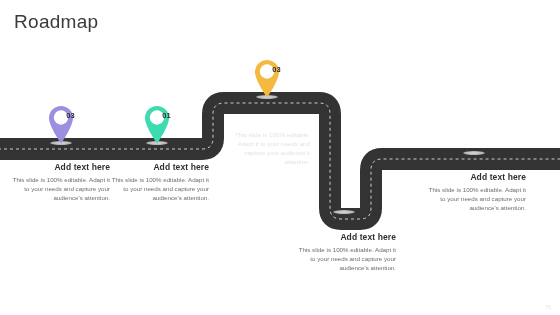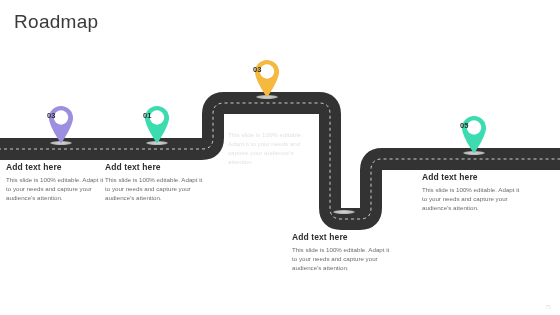--- a/index.html
+++ b/index.html
@@ -47,37 +47,37 @@
     display: block;
     width: 28px;
     height: 40px;
     overflow: visible;
   }
   .pin-num {
     position: absolute;
     left: 0;
     top: 7px;
     width: 28px;
-    text-align: left;
+    text-align: right;
     font-size: 7.5px;
     font-weight: 700;
     color: #2b2b2b;
     font-family: "Liberation Sans", sans-serif;
     letter-spacing: 0.2px;
   }
   .shadow-ellipse {
     position: absolute;
     width: 22px;
     height: 4px;
     border-radius: 50%;
     background: radial-gradient(ellipse at center, #d9d9d9 0%, #b9b9b9 55%, rgba(160,160,160,0) 100%);
   }
   .txt-block {
     position: absolute;
-    text-align: left;
+    text-align: right;
   }
   .txt-head {
     font-size: 8.5px;
     font-weight: 700;
     color: #2f2f2f;
     margin: 0 0 3px 0;
     letter-spacing: 0.1px;
     font-family: "Liberation Sans", sans-serif;
   }
   .txt-body {
@@ -153,26 +153,19 @@
     <div class="txt-body">This slide is 100% editable. Adapt it to your needs and capture your audience's attention.</div>
   </div>
 
   <div class="shadow-ellipse" style="left:333px; top:210px;"></div>
   <div class="txt-block" style="left:292px; top:232px; width:104px;">
     <div class="txt-head">Add text here</div>
     <div class="txt-body">This slide is 100% editable. Adapt it to your needs and capture your audience's attention.</div>
   </div>
 
   <div class="shadow-ellipse" style="left:463px; top:151px;"></div>
-  <div class="pin" style="left:460px; top:114px;">
-    <svg viewBox="0 0 28 40" xmlns="http://www.w3.org/2000/svg">
-      <path class="pin-body" d="M14 39.5 C14 39.5 2 22.5 2 14 A12 12 0 1 1 26 14 C26 22.5 14 39.5 14 39.5 Z" fill="#3ddbb0"></path>
-      <circle cx="14" cy="13.5" r="7.2" fill="#ffffff"></circle>
-    </svg>
-    <div class="pin-num">05</div>
-  </div>
   <div class="txt-block" style="left:422px; top:172px; width:104px;">
     <div class="txt-head">Add text here</div>
     <div class="txt-body">This slide is 100% editable. Adapt it to your needs and capture your audience's attention.</div>
   </div>
 
   <div id="page-number">75</div>
 </div>
 
 </body></html>

